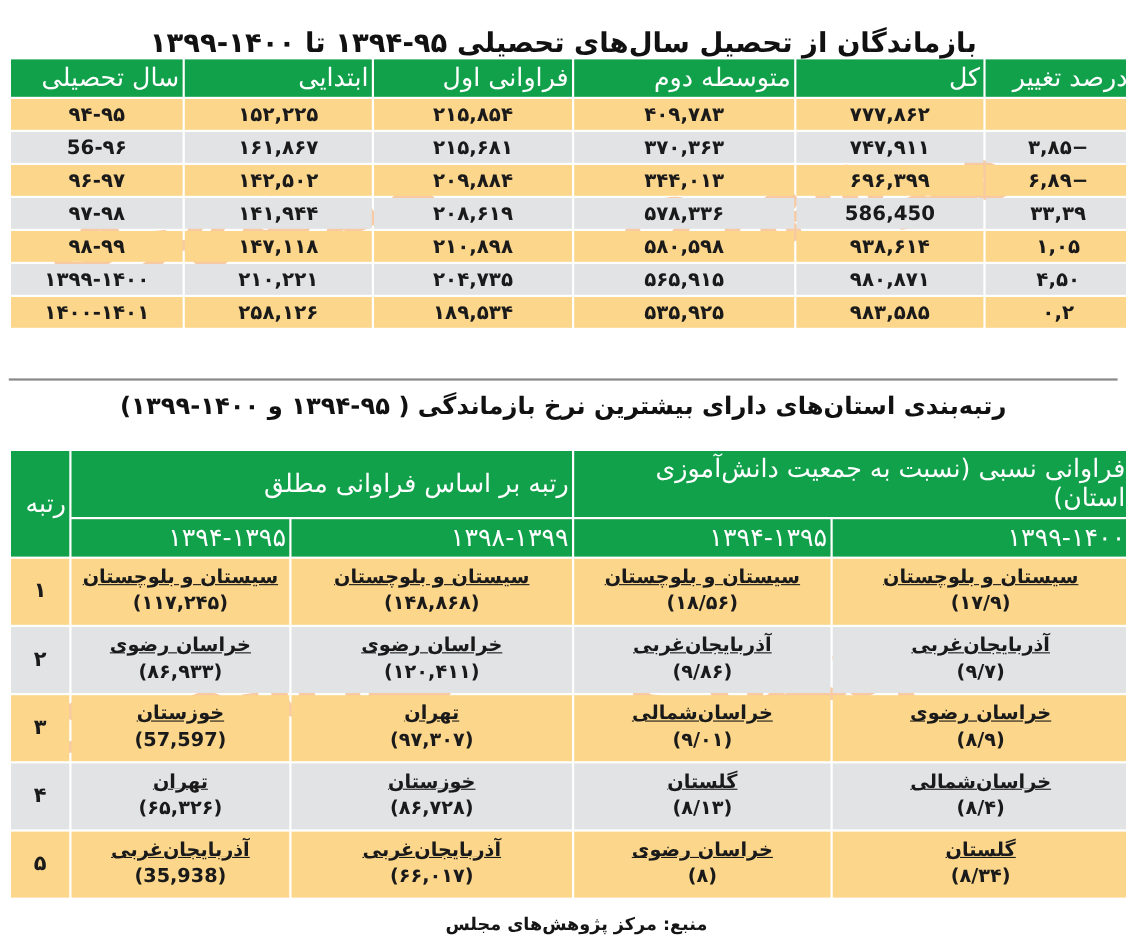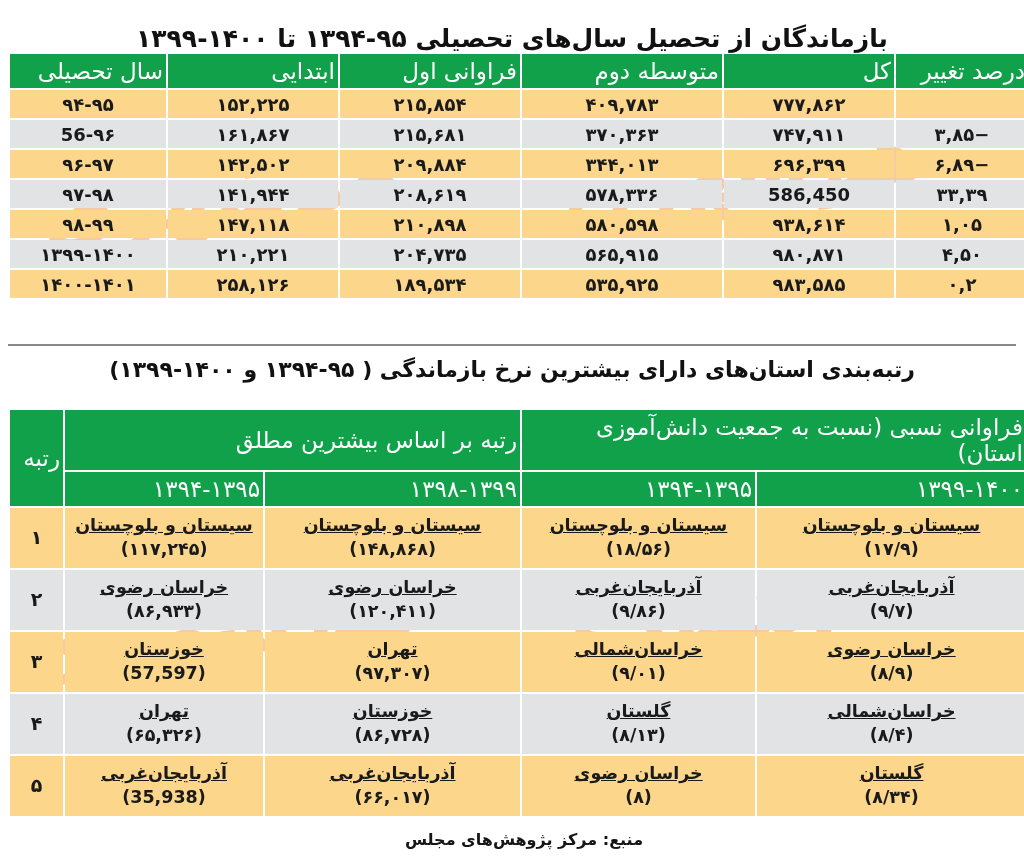--- a/index.html
+++ b/index.html
@@ -214,21 +214,21 @@
   <colgroup>
     <col style="width:269px">
       <col style="width:233px">
     <col style="width:255px">
       <col style="width:198px">
       <col style="width:53px">
   </colgroup>
   <thead>
     <tr>
       <th colspan="2">فراوانی نسبی (نسبت به جمعیت دانش‌آموزی استان)</th>
-      <th colspan="2">رتبه بر اساس بیشترین مطلق</th>
+      <th colspan="2">رتبه بر اساس فراوانی مطلق</th>
       <th rowspan="2">رتبه</th>
     </tr>
     <tr>
       <th>۱۳۹۹-۱۴۰۰</th>
       <th>۱۳۹۴-۱۳۹۵</th>
       <th>۱۳۹۸-۱۳۹۹</th>
       <th>۱۳۹۴-۱۳۹۵</th>
     </tr>
   </thead>
   <tbody>

